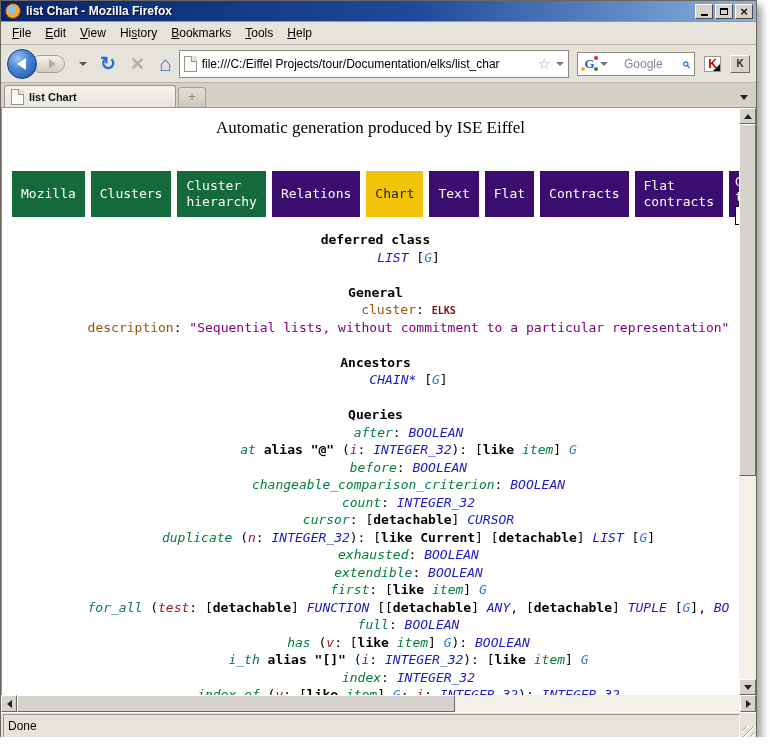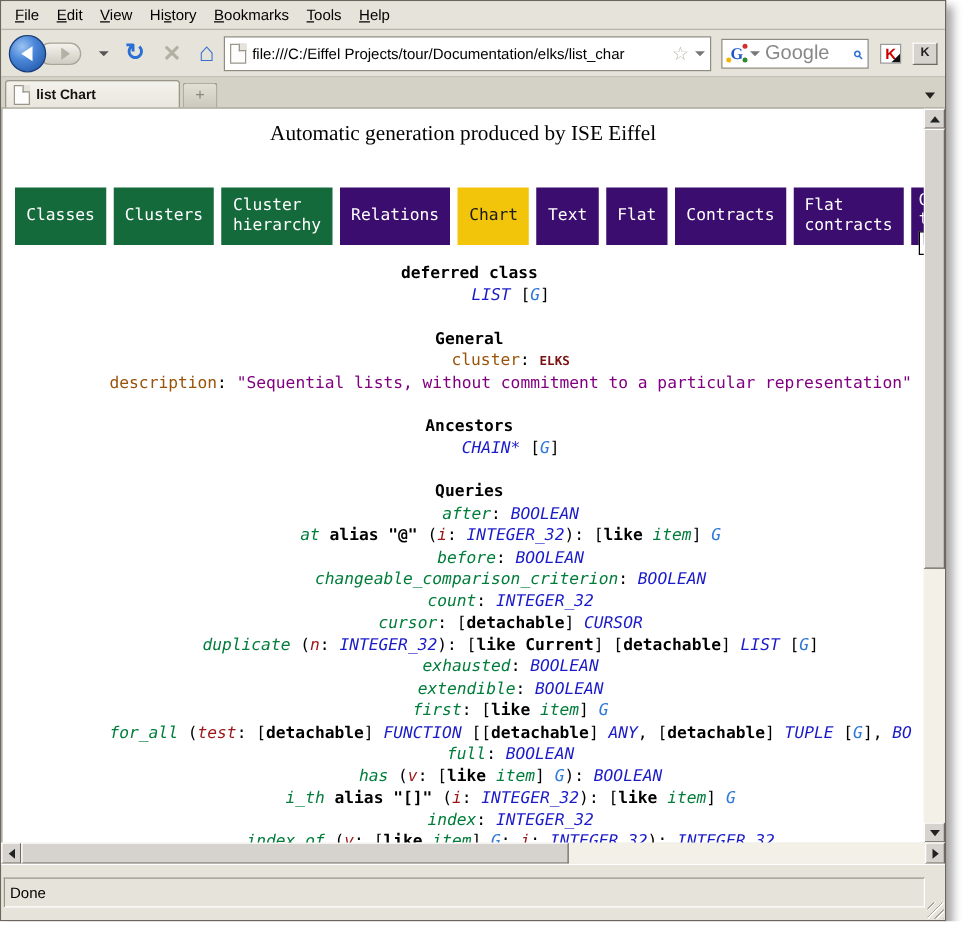--- a/index.html
+++ b/index.html
@@ -70,35 +70,35 @@
   .mini-caret{ width:0;height:0;border-top:4px solid #777; border-left:4px solid transparent;border-right:4px solid transparent; margin-left:3px;}
 
   .searchbar { width:118px; flex:0 0 118px; height:24px; background:#fff; border:1px solid #8f8b7f;
     display:flex; align-items:center; padding:0 4px; }
   .g-logo { width:15px; height:15px; flex:0 0 15px; position:relative; font-weight:bold; font-size:13px; line-height:15px; text-align:center;
     color:#2255cc; font-family:"Liberation Serif", serif;}
   .g-logo i{ position:absolute; width:4px; height:4px; border-radius:50%; }
   .g-dot-r{ background:#d32f2f; right:-1px; top:0;}
   .g-dot-y{ background:#f2b50f; left:-1px; bottom:0;}
   .g-dot-g{ background:#2e8b2e; right:-1px; bottom:0;}
-  .search-text { font-size:16px; color:#888; margin-left:4px; flex:1;}
+  .search-text { font-size:12px; color:#888; margin-left:16px; flex:1;}
   .mag { color:#2a6fd6; font-weight:bold; font-size:14px; transform:scaleX(-1);}
 
   .kasp { width:17px; height:16px; background:#fff; border:1px solid #999; margin-left:9px; position:relative;
     font-weight:bold; color:#cc0000; font-size:12px; text-align:center; line-height:15px; overflow:hidden;}
   .kasp::after { content:""; position:absolute; right:0; bottom:0; width:0; height:0;
     border-left:7px solid transparent; border-bottom:7px solid #111;}
   .kbtn { width:20px; height:18px; margin-left:9px; background:#d6d3ce;
     border:1px solid; border-color:#fff #6e6a60 #6e6a60 #fff;
     font-size:10px; font-weight:bold; text-align:center; line-height:16px; color:#222;}
 
   
   .tabstrip { height:25px; flex:0 0 25px; background:#d4d1c6; display:flex; align-items:flex-end;
     border-bottom:1px solid #9a968a; padding-left:3px;}
-  .tab { width:140px; height:22px; background:linear-gradient(#f4f2ec,#e9e6dd);
+  .tab { width:172px; height:22px; background:linear-gradient(#f4f2ec,#e9e6dd);
     border:1px solid #9a968a; border-bottom:none; border-radius:3px 3px 0 0;
     display:flex; align-items:center; padding:0 6px; }
   .tab-title{ font-size:11px; font-weight:bold; margin-left:5px; color:#111; white-space:nowrap; overflow:hidden;}
   .newtab { width:28px; height:20px; margin-left:2px; background:linear-gradient(#e2dfd5,#cbc8bd);
     border:1px solid #a39f92; border-bottom:none; border-radius:3px 3px 0 0;
     color:#8a867a; font-size:13px; text-align:center; line-height:18px;}
   .tab-spacer{flex:1;}
   .tablist-btn{ width:20px; height:20px; display:flex; align-items:center; justify-content:center; margin-right:2px;}
 
   
@@ -154,20 +154,33 @@
   .status-panel { flex:1; height:24px; margin:1px 16px 2px 2px; border:1px solid; border-color:#9a968a #fff #fff #9a968a;
     display:flex; align-items:center; padding-left:4px; font-size:12px; color:#000;}
   .grip { position:absolute; right:1px; bottom:1px; width:13px; height:13px;
     background: repeating-linear-gradient(135deg, transparent 0 3px, #aaa59a 3px 4px, #fff 4px 5px);}
 </style>
 </head>
 <body>
 
 <div id="window">
 
+  <div class="titlebar">
+    <div class="fx-icon"></div>
+    <div class="title-text">list Chart - Mozilla Firefox</div>
+    <div class="winbtn">
+        <div class="glyph-min"></div>
+      </div>
+    <div class="winbtn">
+        <div class="glyph-max"></div>
+      </div>
+    <div class="winbtn">
+        <span class="glyph-close">×</span>
+      </div>
+  </div>
 
   <div class="menubar" id="menubar">
       <div class="menu-item"><u>F</u>ile</div>
       <div class="menu-item"><u>E</u>dit</div>
       <div class="menu-item"><u>V</u>iew</div>
       <div class="menu-item">Hi<u>s</u>tory</div>
       <div class="menu-item"><u>B</u>ookmarks</div>
       <div class="menu-item"><u>T</u>ools</div>
       <div class="menu-item"><u>H</u>elp</div>
     </div>
@@ -210,21 +223,21 @@
     <div class="tab-spacer"></div>
     <div class="tablist-btn">
         <div class="tri-down"></div>
       </div>
   </div>
 
   <div class="content-row">
     <div class="viewport">
       <div class="doc-heading">Automatic generation produced by ISE Eiffel</div>
       <div class="btnrow" id="btnrow">
-          <div class="docbtn green">Classes</div>
+          <div class="docbtn green">Mozilla</div>
           <div class="docbtn green">Clusters</div>
           <div class="docbtn green">Cluster
 hierarchy</div>
           <div class="docbtn purple">Relations</div>
           <div class="docbtn yellow">Chart</div>
           <div class="docbtn purple">Text</div>
           <div class="docbtn purple">Flat</div>
           <div class="docbtn purple">Contracts</div>
           <div class="docbtn purple">Flat
 contracts</div>

